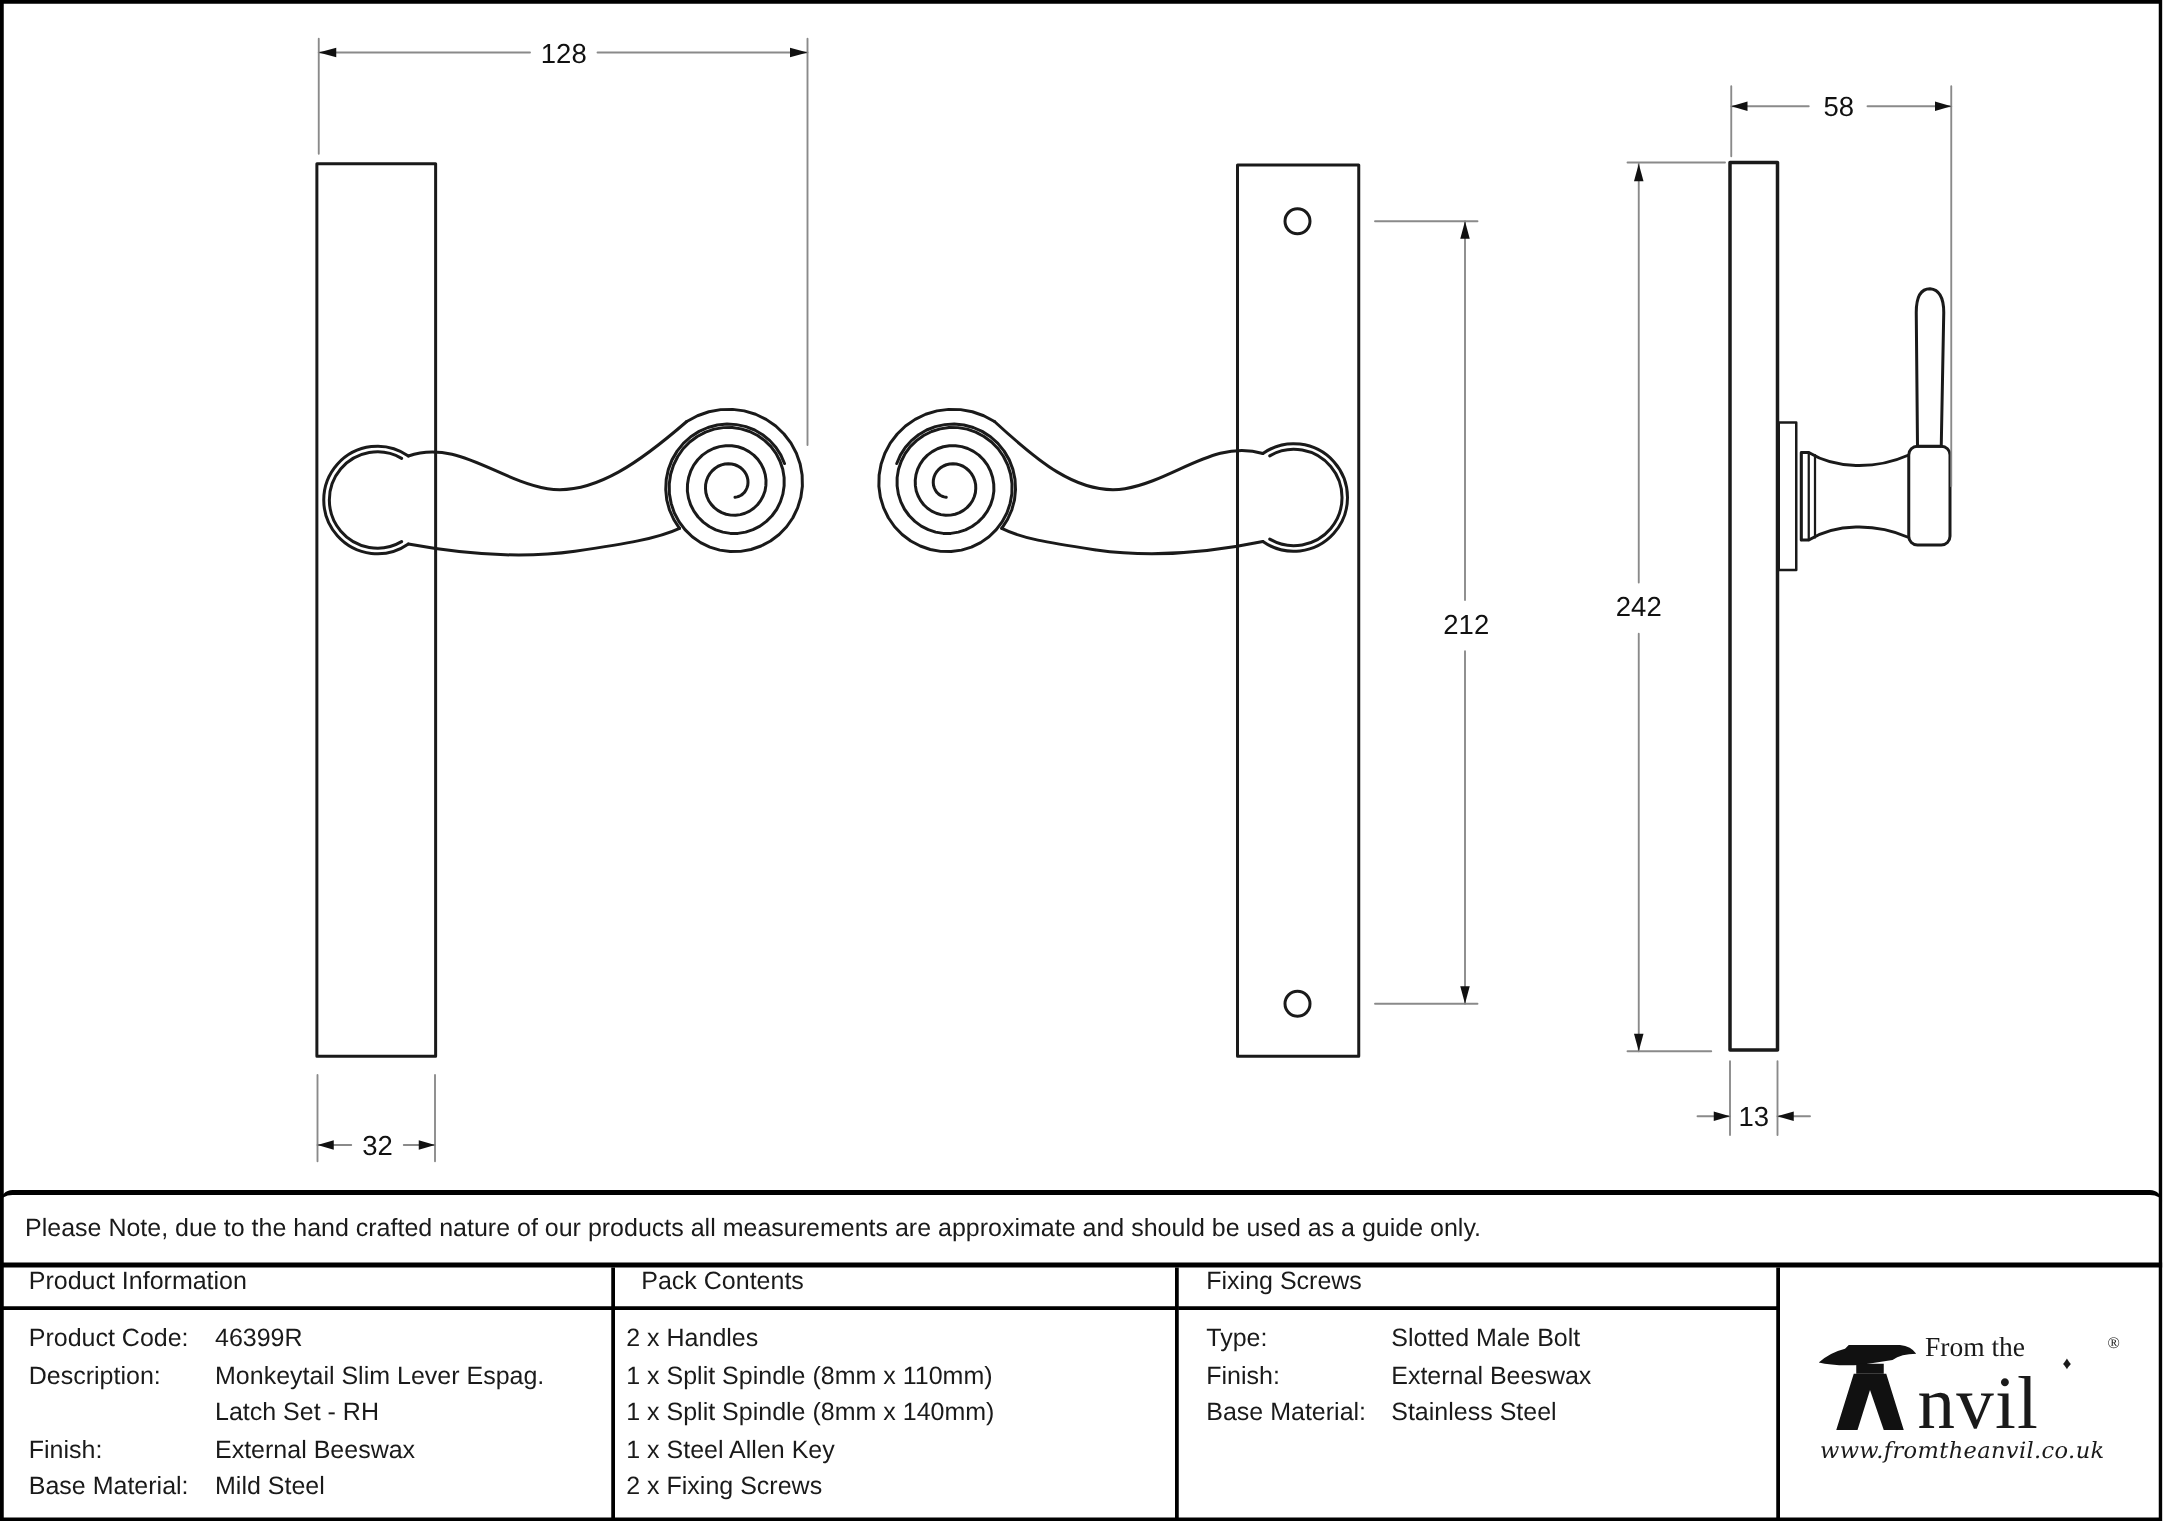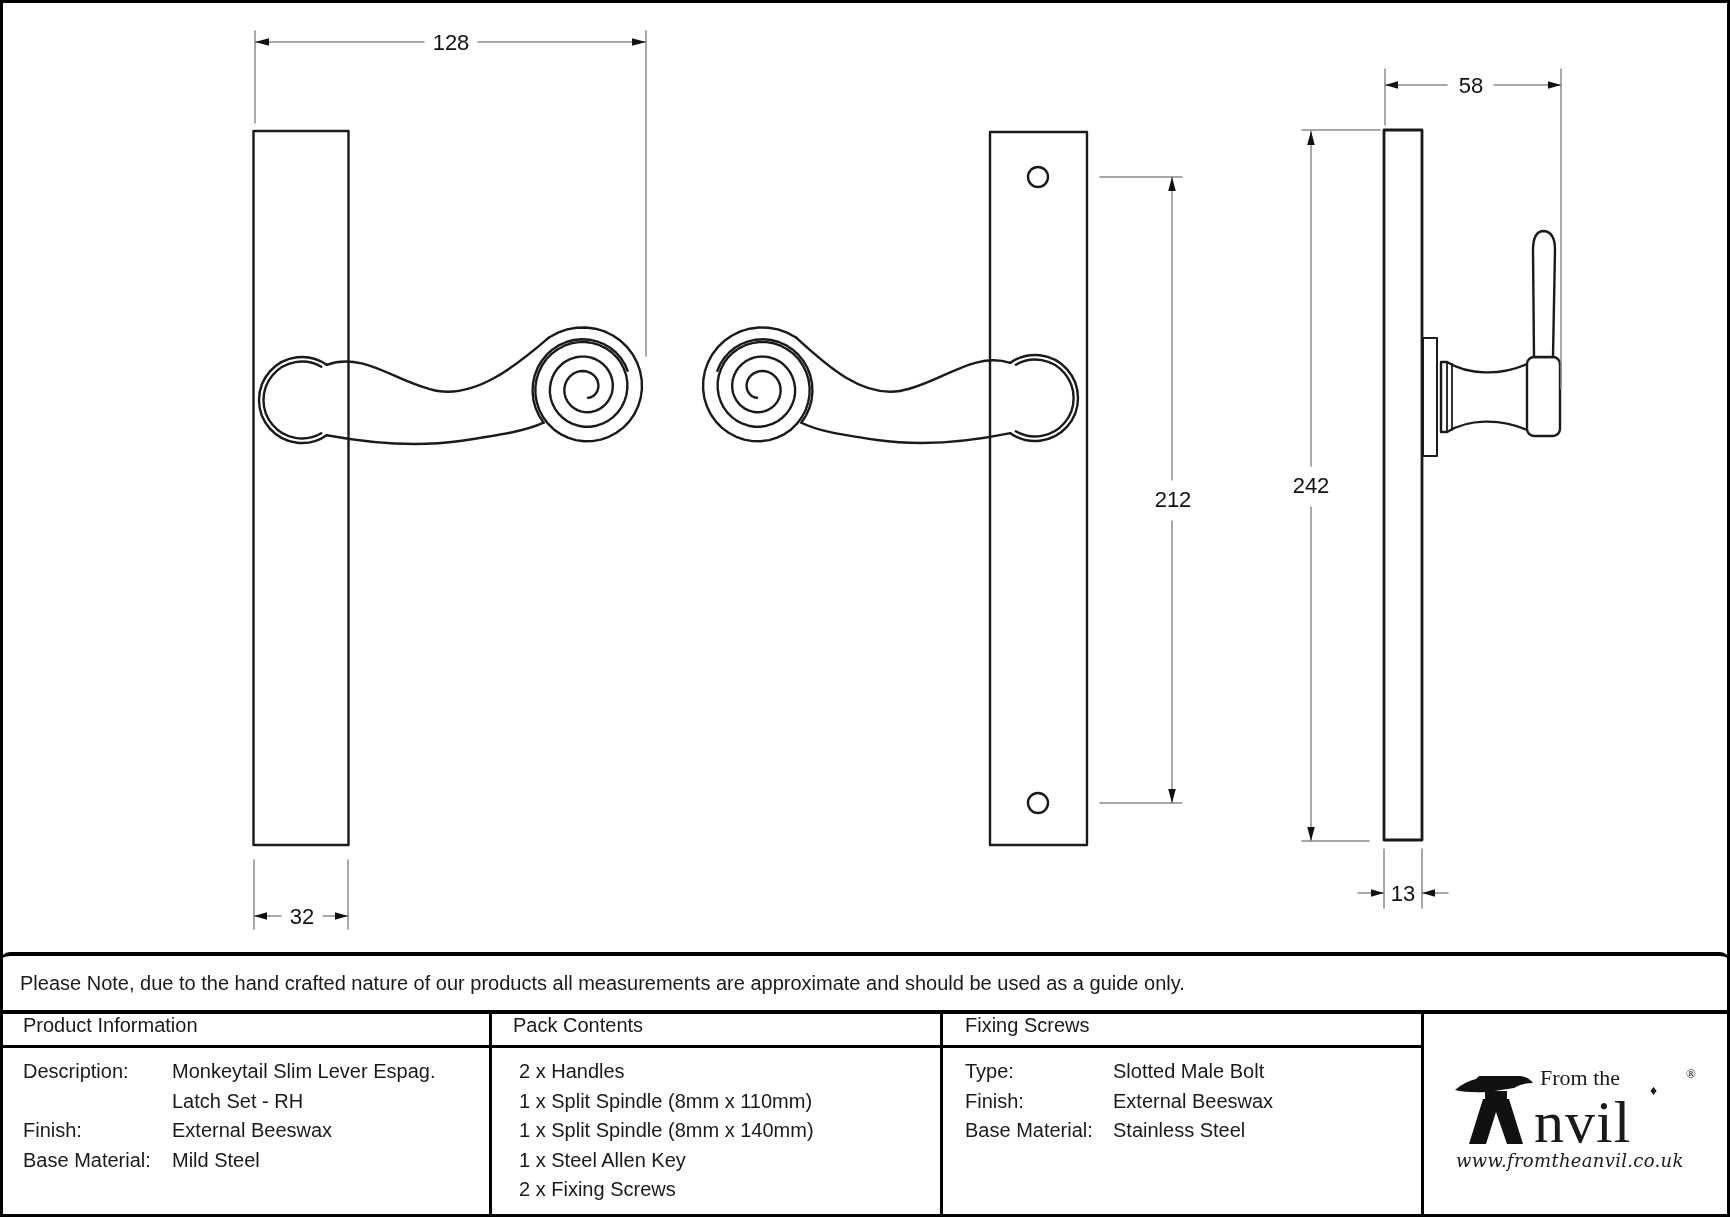--- a/index.html
+++ b/index.html
@@ -47,21 +47,21 @@
   .th{
     border-bottom:3px solid #000;
     display:flex;align-items:flex-start;
   }
   .vline{border-right:3px solid #000;}
   .th.c1{padding-left:23px;}
   .th.c2{padding-left:21px;}
   .th.c3{padding-left:22px;}
   .tbody{padding-top:9px;line-height:29.5px;}
   .tbody.c1{padding-left:23px;}
-  .tbody.c2{padding-left:27px;}
+  .tbody.c2{padding-left:9px;}
   .tbody.c3{padding-left:22px;}
   .kv{display:flex;}
   .kv .k{width:149px;flex:0 0 149px;}
   .tbody.c3 .kv .k{width:148px;flex:0 0 148px;}
   
   .logo-cell{
     grid-column:4;grid-row:1/3;
     display:flex;align-items:center;justify-content:center;
   }
   .logo{position:relative;width:250px;height:112px;}
@@ -215,20 +215,24 @@
         <span class="brand-tail">nvil</span>
         <span class="brand-prefix">From the</span>
         <span class="brand-diamond">♦</span>
         <span class="brand-reg">®</span>
         <span class="brand-url">www.fromtheanvil.co.uk</span>
       </div>
     </div>
 
     <div class="cell tbody c1 vline">
       <div class="kv">
+        <span class="k">Product Code:</span>
+        <span class="v">46399R</span>
+      </div>
+      <div class="kv">
         <span class="k">Description:</span>
         <span class="v">Monkeytail Slim Lever Espag.</span>
       </div>
       <div class="kv">
         <span class="k"></span>
         <span class="v">Latch Set - RH</span>
       </div>
       <div class="kv">
         <span class="k">Finish:</span>
         <span class="v">External Beeswax</span>

